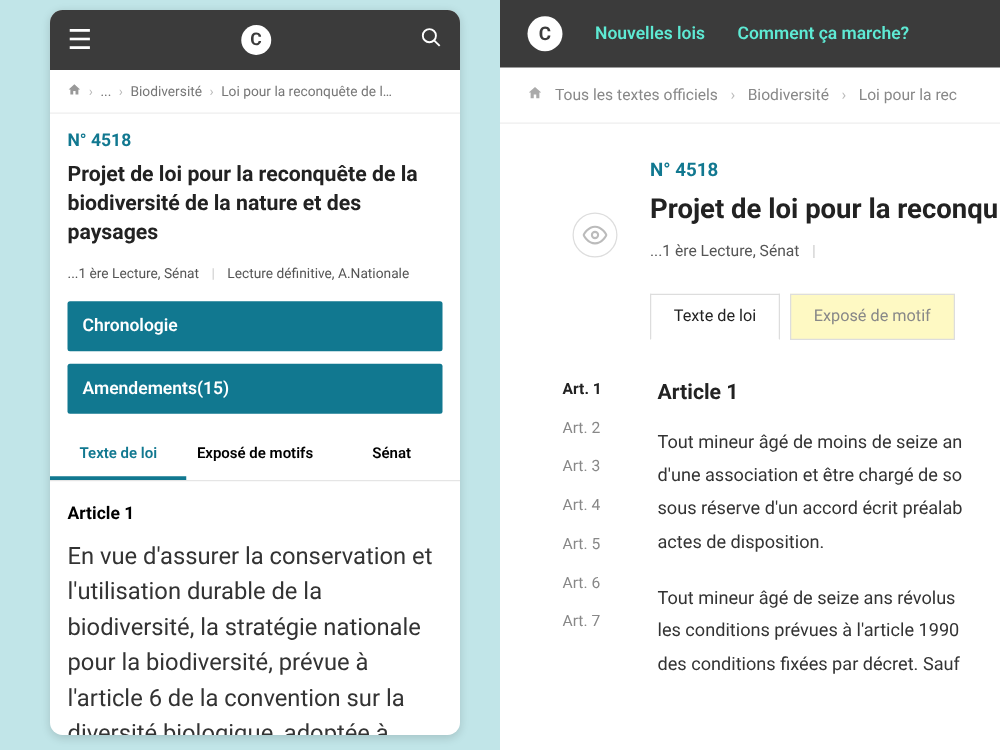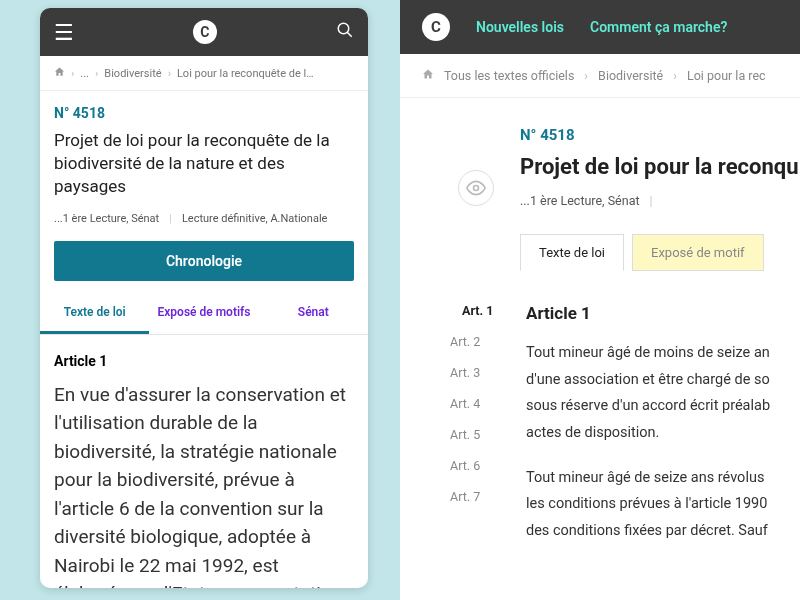--- a/index.html
+++ b/index.html
@@ -8,26 +8,26 @@
 
 .mobile-frame { position: absolute; left: 40px; top: 8px; width: 328px; height: 580px; background: #fff; border-radius: 10px; overflow: hidden; box-shadow: 0 2px 8px rgba(0,0,0,0.15); }
 .m-header { background: #3b3b3b; height: 48px; display: flex; align-items: center; justify-content: space-between; padding: 0 14px; }
 .m-menu-icon { color: #fff; font-size: 22px; cursor: pointer; }
 .m-logo { width: 24px; height: 24px; background: #fff; border-radius: 50%; display: flex; align-items: center; justify-content: center; color: #3b3b3b; font-weight: bold; font-size: 14px; }
 .m-search-icon { color: #fff; cursor: pointer; }
 .m-breadcrumb { padding: 10px 14px; font-size: 11px; color: #777; border-bottom: 1px solid #eee; display: flex; align-items: center; gap: 6px; }
 .m-breadcrumb span { white-space: nowrap; overflow: hidden; text-overflow: ellipsis; }
 .m-content { padding: 14px; }
 .m-num { color: #117890; font-weight: bold; font-size: 14px; margin-bottom: 8px; }
-.m-title { font-size: 17px; font-weight: normal; color: #222; line-height: 1.35; margin-bottom: 14px; }
+.m-title { font-size: 17px; font-weight: bold; color: #222; line-height: 1.35; margin-bottom: 14px; }
 .m-meta { font-size: 11px; color: #555; display: flex; align-items: center; gap: 10px; margin-bottom: 16px; }
 .m-meta-sep { color: #ccc; }
-.m-btn { background: #117890; color: #fff; text-align: center; padding: 12px; font-size: 14px; font-weight: 600; margin-bottom: 10px; cursor: pointer; border-radius: 2px; }
+.m-btn { background: #117890; color: #fff; padding: 12px; font-size: 14px; font-weight: 600; margin-bottom: 10px; cursor: pointer; border-radius: 2px; }
 .m-tabs { display: flex; border-bottom: 1px solid #e5e5e5; margin: 12px -14px 0; }
-.m-tab { flex: 1; text-align: center; padding: 12px 4px; font-size: 12px; color: #6d28d9; cursor: pointer; font-weight: 600; }
+.m-tab { flex: 1; text-align: center; padding: 12px 4px; font-size: 12px; color: #000000; cursor: pointer; font-weight: 600; }
 .m-tab.active { color: #117890; border-bottom: 3px solid #117890; }
 .m-article { padding-top: 18px; }
 .m-art-title { font-size: 14px; font-weight: bold; margin-bottom: 12px; }
 .m-art-body { font-size: 19px; color: #333; line-height: 1.5; }
 
 
 .desktop { position: absolute; left: 400px; top: 0; width: 500px; height: 600px; background: #fff; }
 .d-header { background: #3b3b3b; height: 54px; display: flex; align-items: center; padding: 0 22px; gap: 26px; }
 .d-logo { width: 28px; height: 28px; background: #fff; border-radius: 50%; display: flex; align-items: center; justify-content: center; color: #3b3b3b; font-weight: bold; font-size: 15px; }
 .d-nav { color: #5eead4; font-size: 14px; font-weight: 600; cursor: pointer; }
@@ -37,21 +37,21 @@
 .d-header-block { margin-left: 70px; }
 .d-num { color: #117890; font-weight: bold; font-size: 15px; margin-bottom: 10px; }
 .d-title { font-size: 22px; font-weight: bold; color: #222; margin-bottom: 14px; white-space: nowrap; }
 .d-meta { font-size: 12.5px; color: #555; display: flex; gap: 10px; margin-bottom: 26px; white-space: nowrap; }
 .d-tabs { display: flex; gap: 8px; margin-left: 70px; margin-bottom: 32px; }
 .d-tab { padding: 10px 18px; font-size: 13px; border: 1px solid #ddd; cursor: pointer; color: #888; background: #fef9c3; }
 .d-tab.active { color: #222; background: #fff; border-bottom-color: #fff; }
 .d-body { display: flex; gap: 30px; }
 .d-artnav { width: 46px; display: flex; flex-direction: column; gap: 16px; }
 .d-artnav-item { font-size: 12.5px; color: #888; cursor: pointer; }
-.d-artnav-item.active { color: #222; font-weight: bold; margin-left: 12px; }
+.d-artnav-item.active { color: #222; font-weight: bold; }
 .d-text { flex: 1; }
 .d-art-title { font-size: 17px; font-weight: bold; color: #222; margin-bottom: 18px; }
 .d-para { font-size: 14.5px; color: #333; line-height: 1.7; margin-bottom: 20px; white-space: nowrap; }
 .chev { color: #bbb; }
 .home-ico { display: inline-block; }
 </style>
 </head>
 <body>
 
 <div class="mobile-frame">
@@ -78,20 +78,21 @@
   </div>
   <div class="m-content">
     <div class="m-num">N° 4518</div>
     <div class="m-title">Projet de loi pour la reconquête de la biodiversité de la nature et des paysages</div>
     <div class="m-meta">
       <span>...1 ère Lecture, Sénat</span>
       <span class="m-meta-sep">|</span>
       <span>Lecture définitive, A.Nationale</span>
     </div>
     <div class="m-btn">Chronologie</div>
+    <div class="m-btn">Amendements(15)</div>
     <div class="m-tabs">
       <div class="m-tab active">Texte de loi</div>
       <div class="m-tab">Exposé de motifs</div>
       <div class="m-tab">Sénat</div>
     </div>
     <div class="m-article">
       <div class="m-art-title">Article 1</div>
       <div class="m-art-body">En vue d'assurer la conservation et l'utilisation durable de la biodiversité, la stratégie nationale pour la biodiversité, prévue à l'article 6 de la convention sur la diversité biologique, adoptée à Nairobi le 22 mai 1992, est élaborée par l'Etat en concertation avec des représentants de collectivités territoriales et de leurs groupements, d'acteurs</div>
     </div>
   </div>

